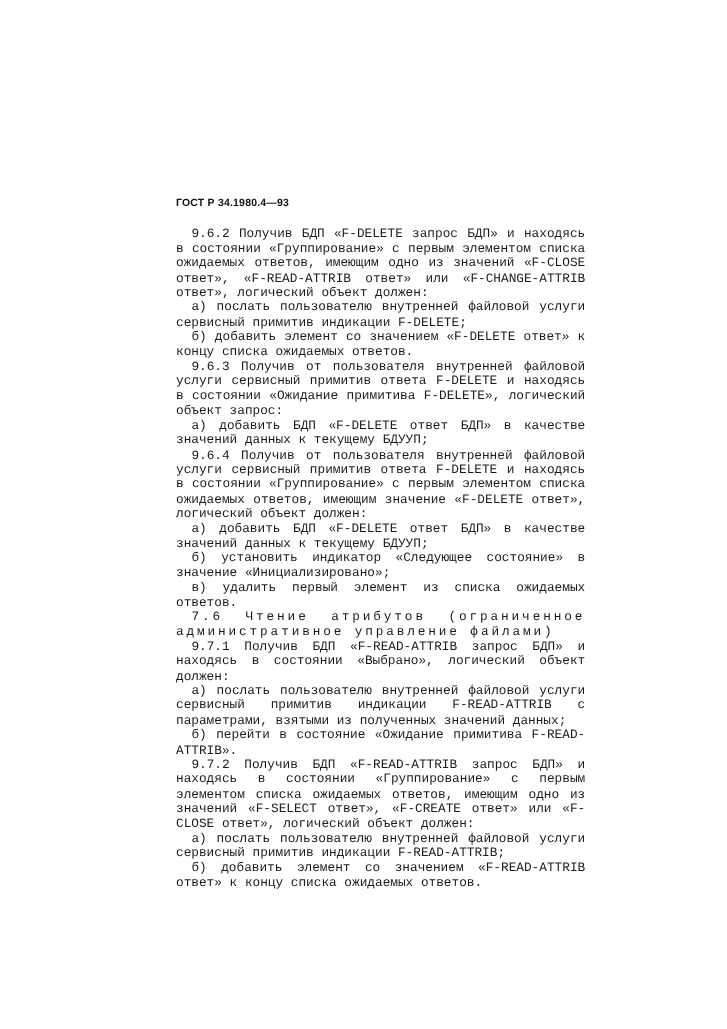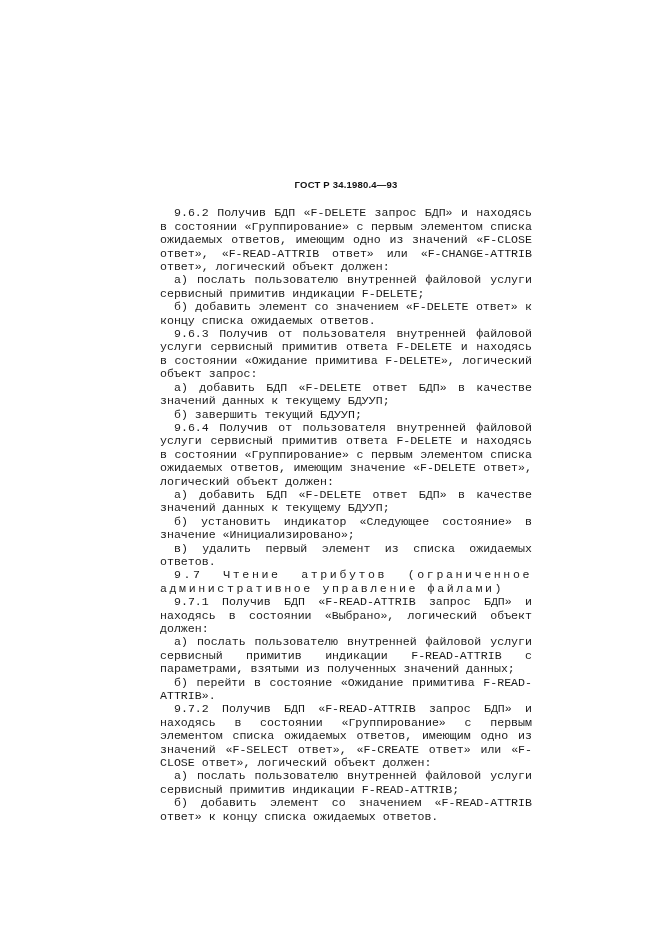--- a/index.html
+++ b/index.html
@@ -5,47 +5,46 @@
     html, body { margin: 0; padding: 0; background: #ffffff; }
     body { width: 661px; height: 935px; position: relative; overflow: hidden; }
     .page {
       position: absolute; left: 160px; top: 178px; width: 372px;
       font-family: "Liberation Serif", "DejaVu Serif", serif;
       color: #1a1a1a; font-size: 11.6px; line-height: 13.4px;
     }
     .header {
       font-family: "Liberation Sans", "DejaVu Sans", sans-serif;
       font-weight: bold; font-size: 9.5px; letter-spacing: 0.2px;
-      margin-bottom: 15px; color: #111; text-align: center;
+      margin-bottom: 15px; color: #111;
     }
     .p { text-align: justify; text-indent: 0; margin: 0; font-family: Liberation Mono, monospace; }
     .ind { text-indent: 14px; }
     .spaced { letter-spacing: 2.6px; }
     .pagenum {
       font-family: "Liberation Sans", "DejaVu Sans", sans-serif;
       font-weight: bold; font-size: 9.5px; margin-top: 12px; color: #111;
     }
   </style>
 </head>
 <body>
 
 <div class="page">
   <div class="header">ГОСТ Р 34.1980.4—93</div>
   <div id="body">
     <p class="p ind">9.6.2 Получив БДП «F-DELETE запрос БДП» и находясь в состоянии «Группирование» с первым элементом списка ожидаемых ответов, имеющим одно из значений «F-CLOSE ответ», «F-READ-ATTRIB ответ» или «F-CHANGE-ATTRIB ответ», логический объект должен:</p>
     <p class="p ind">а) послать пользователю внутренней файловой услуги сервисный примитив индикации F-DELETE;</p>
     <p class="p ind">б) добавить элемент со значением «F-DELETE ответ» к концу списка ожидаемых ответов.</p>
     <p class="p ind">9.6.3 Получив от пользователя внутренней файловой услуги сервисный примитив ответа F-DELETE и находясь в состоянии «Ожидание примитива F-DELETE», логический объект запрос:</p>
     <p class="p ind">а) добавить БДП «F-DELETE ответ БДП» в качестве значений данных к текущему БДУУП;</p>
-    <p class="p ind">б) завершить текущий БДУУП;</p>
     <p class="p ind">9.6.4 Получив от пользователя внутренней файловой услуги сервисный примитив ответа F-DELETE и находясь в состоянии «Группирование» с первым элементом списка ожидаемых ответов, имеющим значение «F-DELETE ответ», логический объект должен:</p>
     <p class="p ind">а) добавить БДП «F-DELETE ответ БДП» в качестве значений данных к текущему БДУУП;</p>
     <p class="p ind">б) установить индикатор «Следующее состояние» в значение «Инициализировано»;</p>
     <p class="p ind">в) удалить первый элемент из списка ожидаемых ответов.</p>
-    <p class="p ind spaced">9.7 Чтение атрибутов (ограниченное административное управление файлами)</p>
+    <p class="p ind spaced">7.6 Чтение атрибутов (ограниченное административное управление файлами)</p>
     <p class="p ind">9.7.1 Получив БДП «F-READ-ATTRIB запрос БДП» и находясь в состоянии «Выбрано», логический объект должен:</p>
     <p class="p ind">а) послать пользователю внутренней файловой услуги сервисный примитив индикации F-READ-ATTRIB с параметрами, взятыми из полученных значений данных;</p>
     <p class="p ind">б) перейти в состояние «Ожидание примитива F-READ-ATTRIB».</p>
     <p class="p ind">9.7.2 Получив БДП «F-READ-ATTRIB запрос БДП» и находясь в состоянии «Группирование» с первым элементом списка ожидаемых ответов, имеющим одно из значений «F-SELECT ответ», «F-CREATE ответ» или «F-CLOSE ответ», логический объект должен:</p>
     <p class="p ind">а) послать пользователю внутренней файловой услуги сервисный примитив индикации F-READ-ATTRIB;</p>
     <p class="p ind">б) добавить элемент со значением «F-READ-ATTRIB ответ» к концу списка ожидаемых ответов.</p>
   </div>
 </div>
 
 </body></html>

